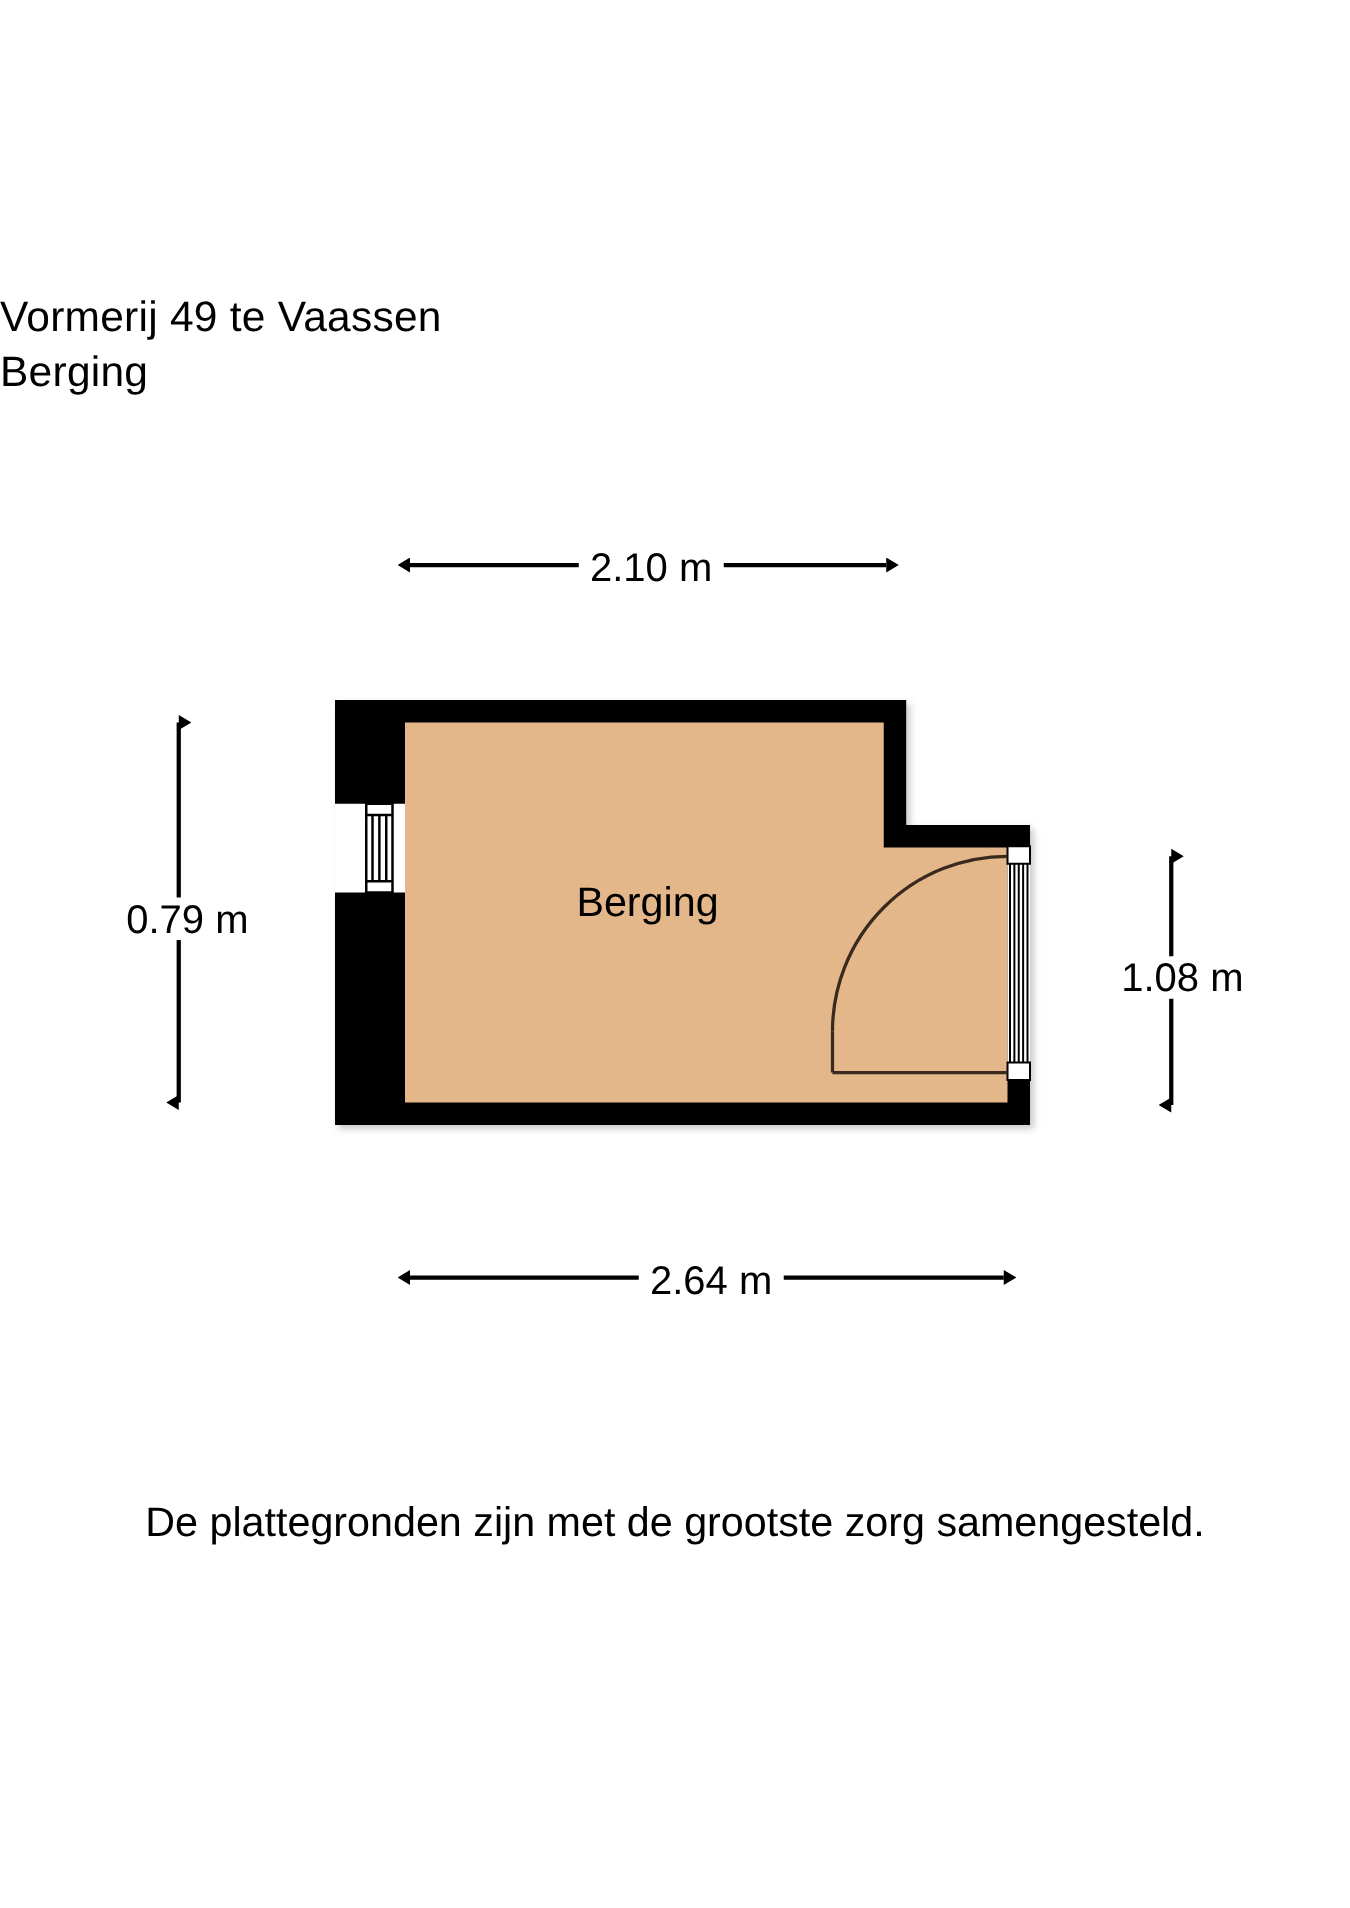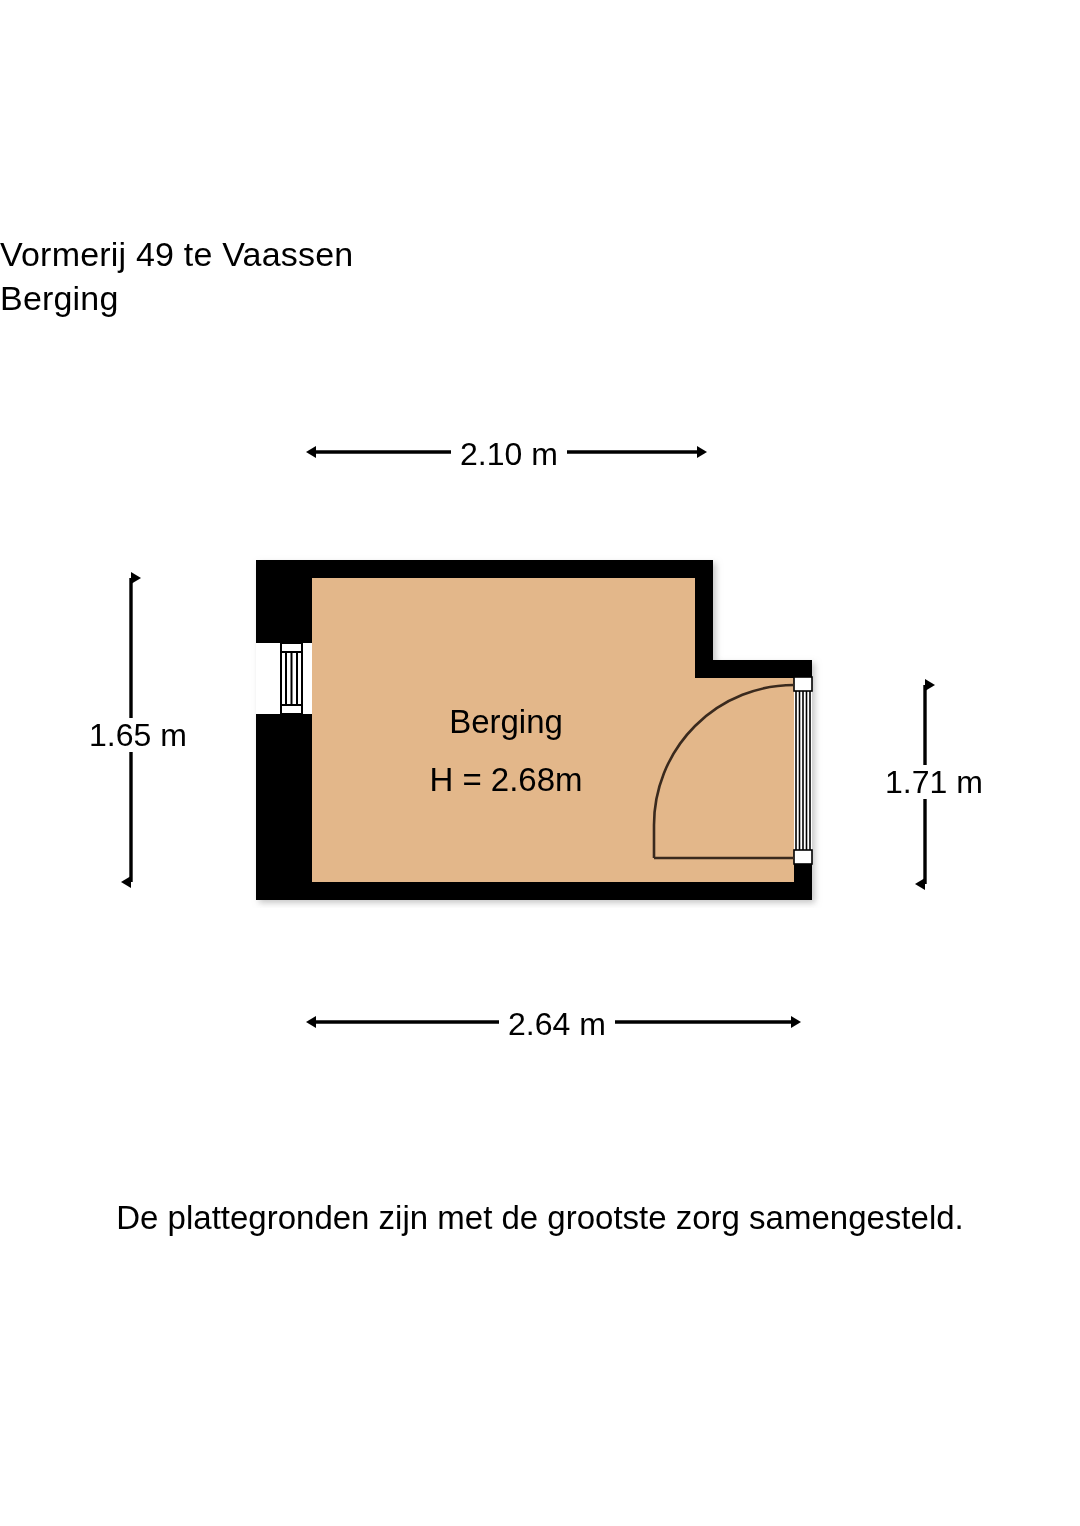--- a/index.html
+++ b/index.html
@@ -45,21 +45,21 @@
   }
   #footer-line1, #footer-line2 {
     font-size: 33px;
     line-height: 44px;
     white-space: nowrap;
   }
 
   
   #plan-stage {
     position: absolute;
-    left: 0;
+    left: 12px;
     top: 0;
     width: 924px;
     height: 1526px;
   }
 
   
   #floorplan {
     position: absolute;
     left: 250px;
     top: 553px;
@@ -202,26 +202,25 @@
       <line x1="131" y1="578" x2="131" y2="882" stroke="#000000" stroke-width="3.4" marker-start="url(#arrU)" marker-end="url(#arrD)"></line>
     </g>
 
     <g>
       <line x1="925" y1="685" x2="925" y2="884" stroke="#000000" stroke-width="3.4" marker-start="url(#arrU)" marker-end="url(#arrD)"></line>
     </g>
   </svg>
 
   <div class="dim-label" id="dim-top-label">2.10 m</div>
   <div class="dim-label" id="dim-bottom-label">2.64 m</div>
-  <div class="dim-label" id="dim-left-label">1.65 m</div>
-  <div class="dim-label" id="dim-right-label">1.71 m</div>
+  <div class="dim-label" id="dim-left-label">0.79 m</div>
+  <div class="dim-label" id="dim-right-label">1.08 m</div>
 
   <div id="room-label-group">
     <div id="room-name">Berging</div>
-    <div id="room-height">H = 2.68m</div>
   </div>
 </div>
 
 <div id="title-block">
   <div id="title-line1">Vormerij 49 te Vaassen</div>
   <div id="title-line2">Berging</div>
 </div>
 
 <div id="footer-block">
   <div id="footer-line1">De plattegronden zijn met de grootste zorg samengesteld.</div>

